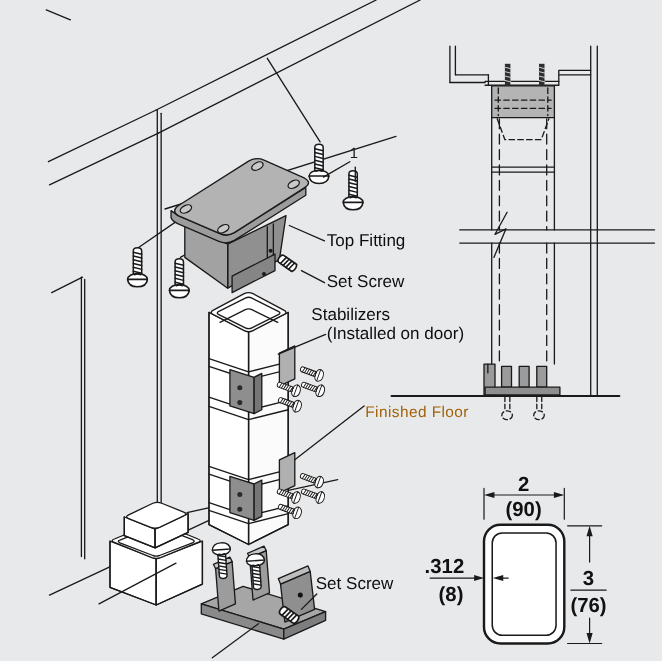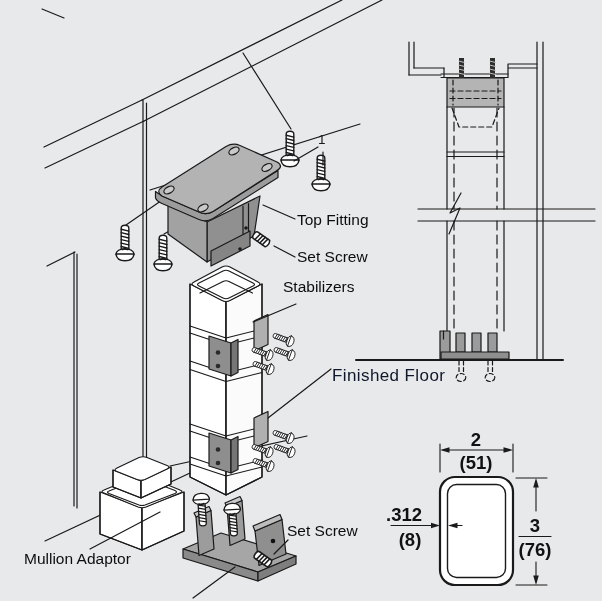--- a/index.html
+++ b/index.html
@@ -6,21 +6,21 @@
   #stage{
     position:relative;width:602px;height:601px;background:#e8e9eb;
     font-family:"Liberation Sans",sans-serif;overflow:hidden;
   }
   #lineart{position:absolute;left:0;top:0;}
   .lbl{
     position:absolute;font-weight:normal;font-size:15.5px;color:#0d0d0d;
     white-space:nowrap;line-height:1.1;
   }
   .lbl-light{
-    position:absolute;font-weight:normal;font-size:17px;color:#0f172a;
+    position:absolute;font-weight:normal;font-size:14px;color:#a16207;
     letter-spacing:.4px;white-space:nowrap;
   }
   .callout{
     position:absolute;font-size:13.5px;color:#1a1a1a;white-space:nowrap;
   }
   .dim{
     position:absolute;font-weight:bold;font-size:18.5px;color:#111;
     transform:translateX(-50%);white-space:nowrap;
   }
 </style>
@@ -239,30 +239,30 @@
 </svg>
 
 <div class="callout" style="left:318px;top:132px">1</div>
 
 <div class="lbl" style="left:297px;top:211px">Top Fitting</div>
 
 <div class="lbl" style="left:297px;top:248px">Set Screw</div>
 
 <div class="lbl" style="left:283px;top:278px">Stabilizers</div>
 
+<div class="lbl" style="left:297px;top:295px">(Installed on door)</div>
 
 <div class="lbl-light" style="left:332px;top:366px">Finished Floor</div>
 
-<div class="lbl" style="left:24px;top:550px">Mullion Adaptor</div>
 
 <div class="lbl" style="left:287px;top:522px">Set Screw</div>
 
 <div class="dim" style="left:476px;top:429px">2</div>
 
-<div class="dim" style="left:476px;top:452px">(51)</div>
+<div class="dim" style="left:476px;top:452px">(90)</div>
 
 <div class="dim" style="left:535px;top:515px">3</div>
 
 <div class="dim" style="left:535px;top:539px">(76)</div>
 
 <div class="dim" style="left:404px;top:504px">.312</div>
 
 <div class="dim" style="left:410px;top:529px">(8)</div>
 
 </div>

